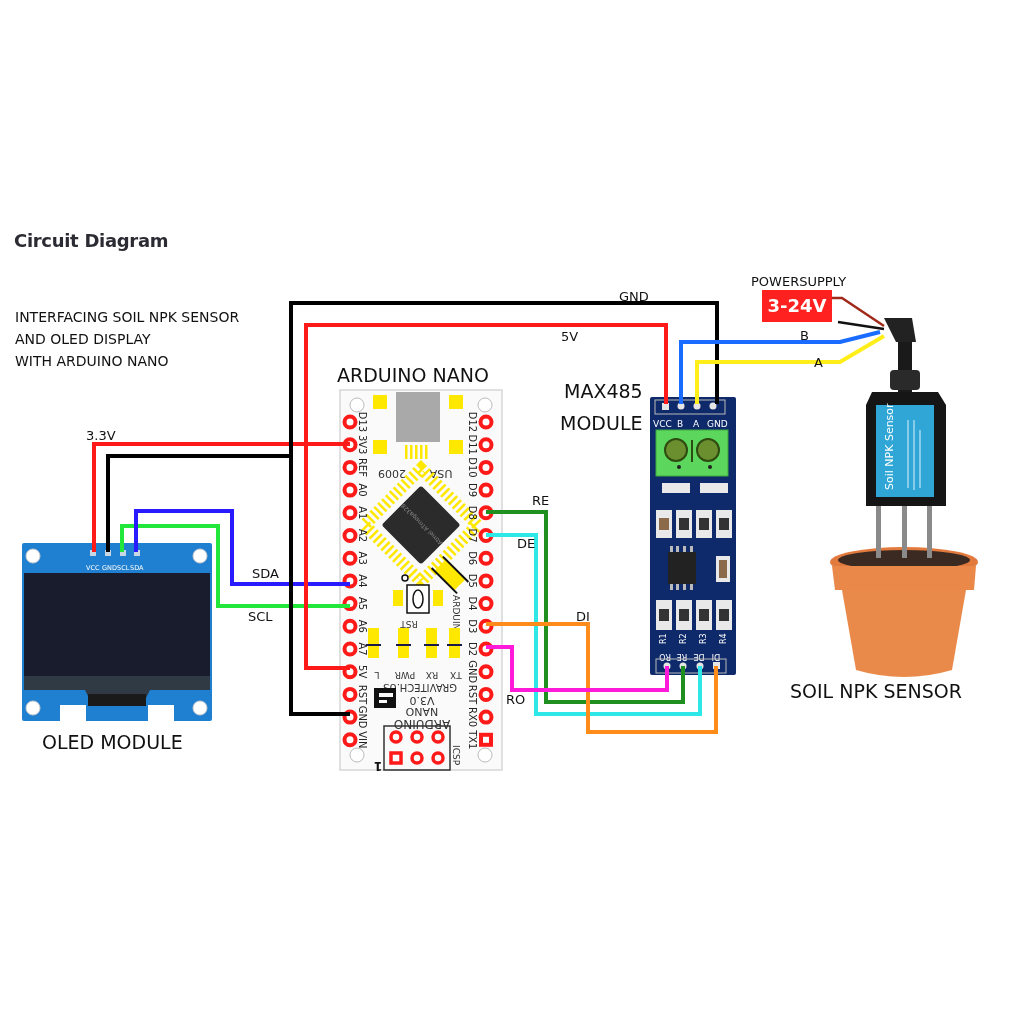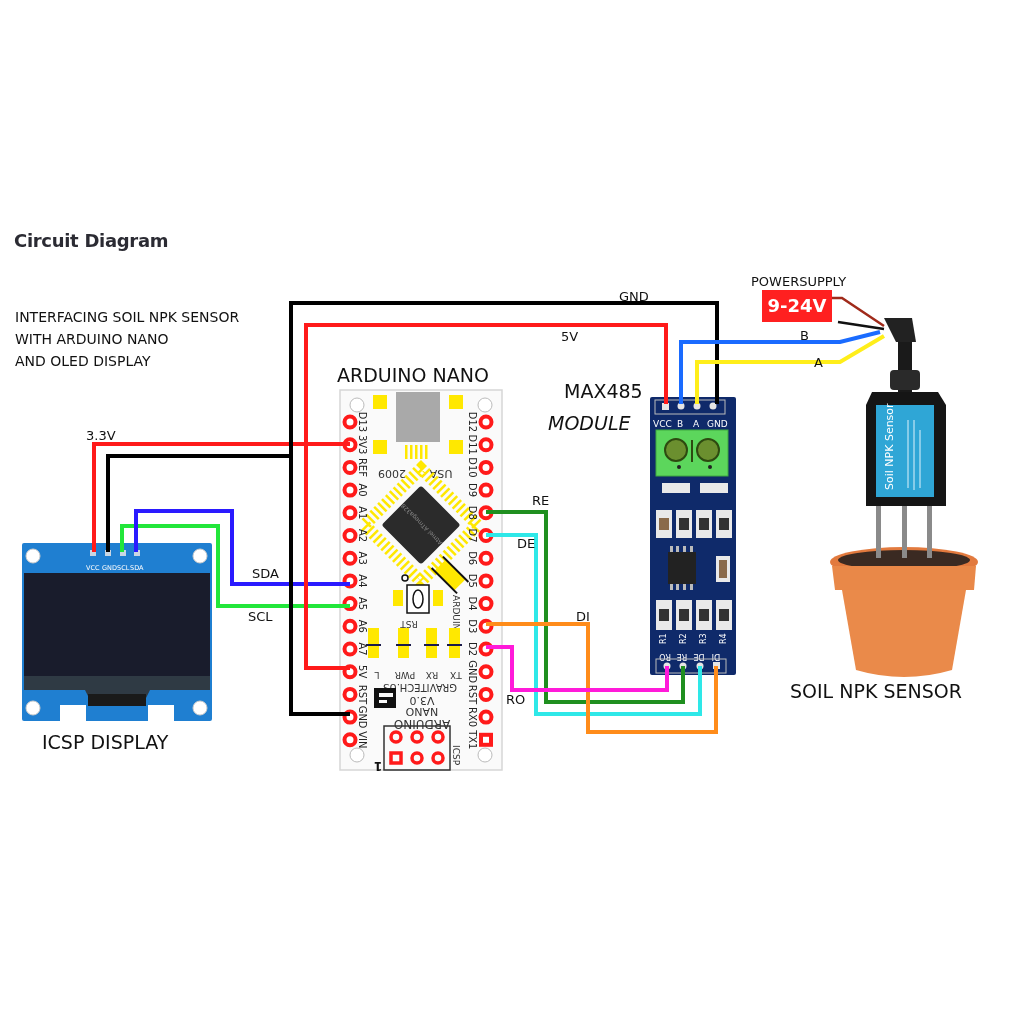--- a/index.html
+++ b/index.html
@@ -11,22 +11,22 @@
   .wire-label { font-size:13px; color:#111; font-family:"DejaVu Sans", sans-serif; white-space:nowrap; }
   svg { position:absolute; left:0; top:0; }
   .psu-box { left:762px; top:290px; width:70px; height:32px; background:#ff2020; color:#fff; font-size:18px; font-weight:bold; text-align:center; line-height:32px; }
 </style>
 </head>
 <body>
 
 <div class="abs title">Circuit Diagram</div>
 <div class="abs subtitle">
   <div>INTERFACING SOIL NPK SENSOR</div>
+  <div>AND OLED DISPLAY</div>
   <div>WITH ARDUINO NANO</div>
-  <div>AND OLED DISPLAY</div>
 </div>
 
 <svg width="1024" height="1024" viewBox="0 0 1024 1024">
 
   <g>
     <rect x="22" y="543" width="190" height="178" rx="2" fill="#1f7fd1"></rect>
     <circle cx="33" cy="556" r="7" fill="#fff" stroke="#ccc"></circle>
     <circle cx="200" cy="556" r="7" fill="#fff" stroke="#ccc"></circle>
     <circle cx="33" cy="708" r="7" fill="#fff" stroke="#ccc"></circle>
     <circle cx="200" cy="708" r="7" fill="#fff" stroke="#ccc"></circle>
@@ -337,26 +337,26 @@
 
     <path d="M486 535 L536 535 L536 714 L700 714 L700 666" stroke="#2ee8e8"></path>
 
     <path d="M486 624 L588 624 L588 732 L716 732 L716 666" stroke="#ff8c1a"></path>
 
     <path d="M486 647 L512 647 L512 690 L667 690 L667 666" stroke="#ff1ad9"></path>
   </g>
 </svg>
 
 <div class="abs comp-label" style="left:337px; top:364px;">ARDUINO NANO</div>
-<div class="abs comp-label" style="left:42px; top:731px;">ICSP DISPLAY</div>
+<div class="abs comp-label" style="left:42px; top:731px;">OLED MODULE</div>
 <div class="abs comp-label" style="left:564px; top:380px;">MAX485</div>
-<div class="abs comp-label" style="left:548px; top:412px;font-style:italic;">MODULE</div>
+<div class="abs comp-label" style="left:560px; top:412px;">MODULE</div>
 <div class="abs comp-label" style="left:790px; top:680px;">SOIL NPK SENSOR</div>
 <div class="abs wire-label" style="left:751px; top:274px;">POWERSUPPLY</div>
-<div class="abs psu-box">9-24V</div>
+<div class="abs psu-box">3-24V</div>
 
 <div class="abs wire-label" style="left:86px; top:428px;text-align:right;">3.3V</div>
 <div class="abs wire-label" style="left:252px; top:566px;">SDA</div>
 <div class="abs wire-label" style="left:248px; top:609px;">SCL</div>
 <div class="abs wire-label" style="left:561px; top:329px;">5V</div>
 <div class="abs wire-label" style="left:619px; top:289px;">GND</div>
 <div class="abs wire-label" style="left:532px; top:493px;">RE</div>
 <div class="abs wire-label" style="left:517px; top:536px;">DE</div>
 <div class="abs wire-label" style="left:576px; top:609px;">DI</div>
 <div class="abs wire-label" style="left:506px; top:692px;">RO</div>

